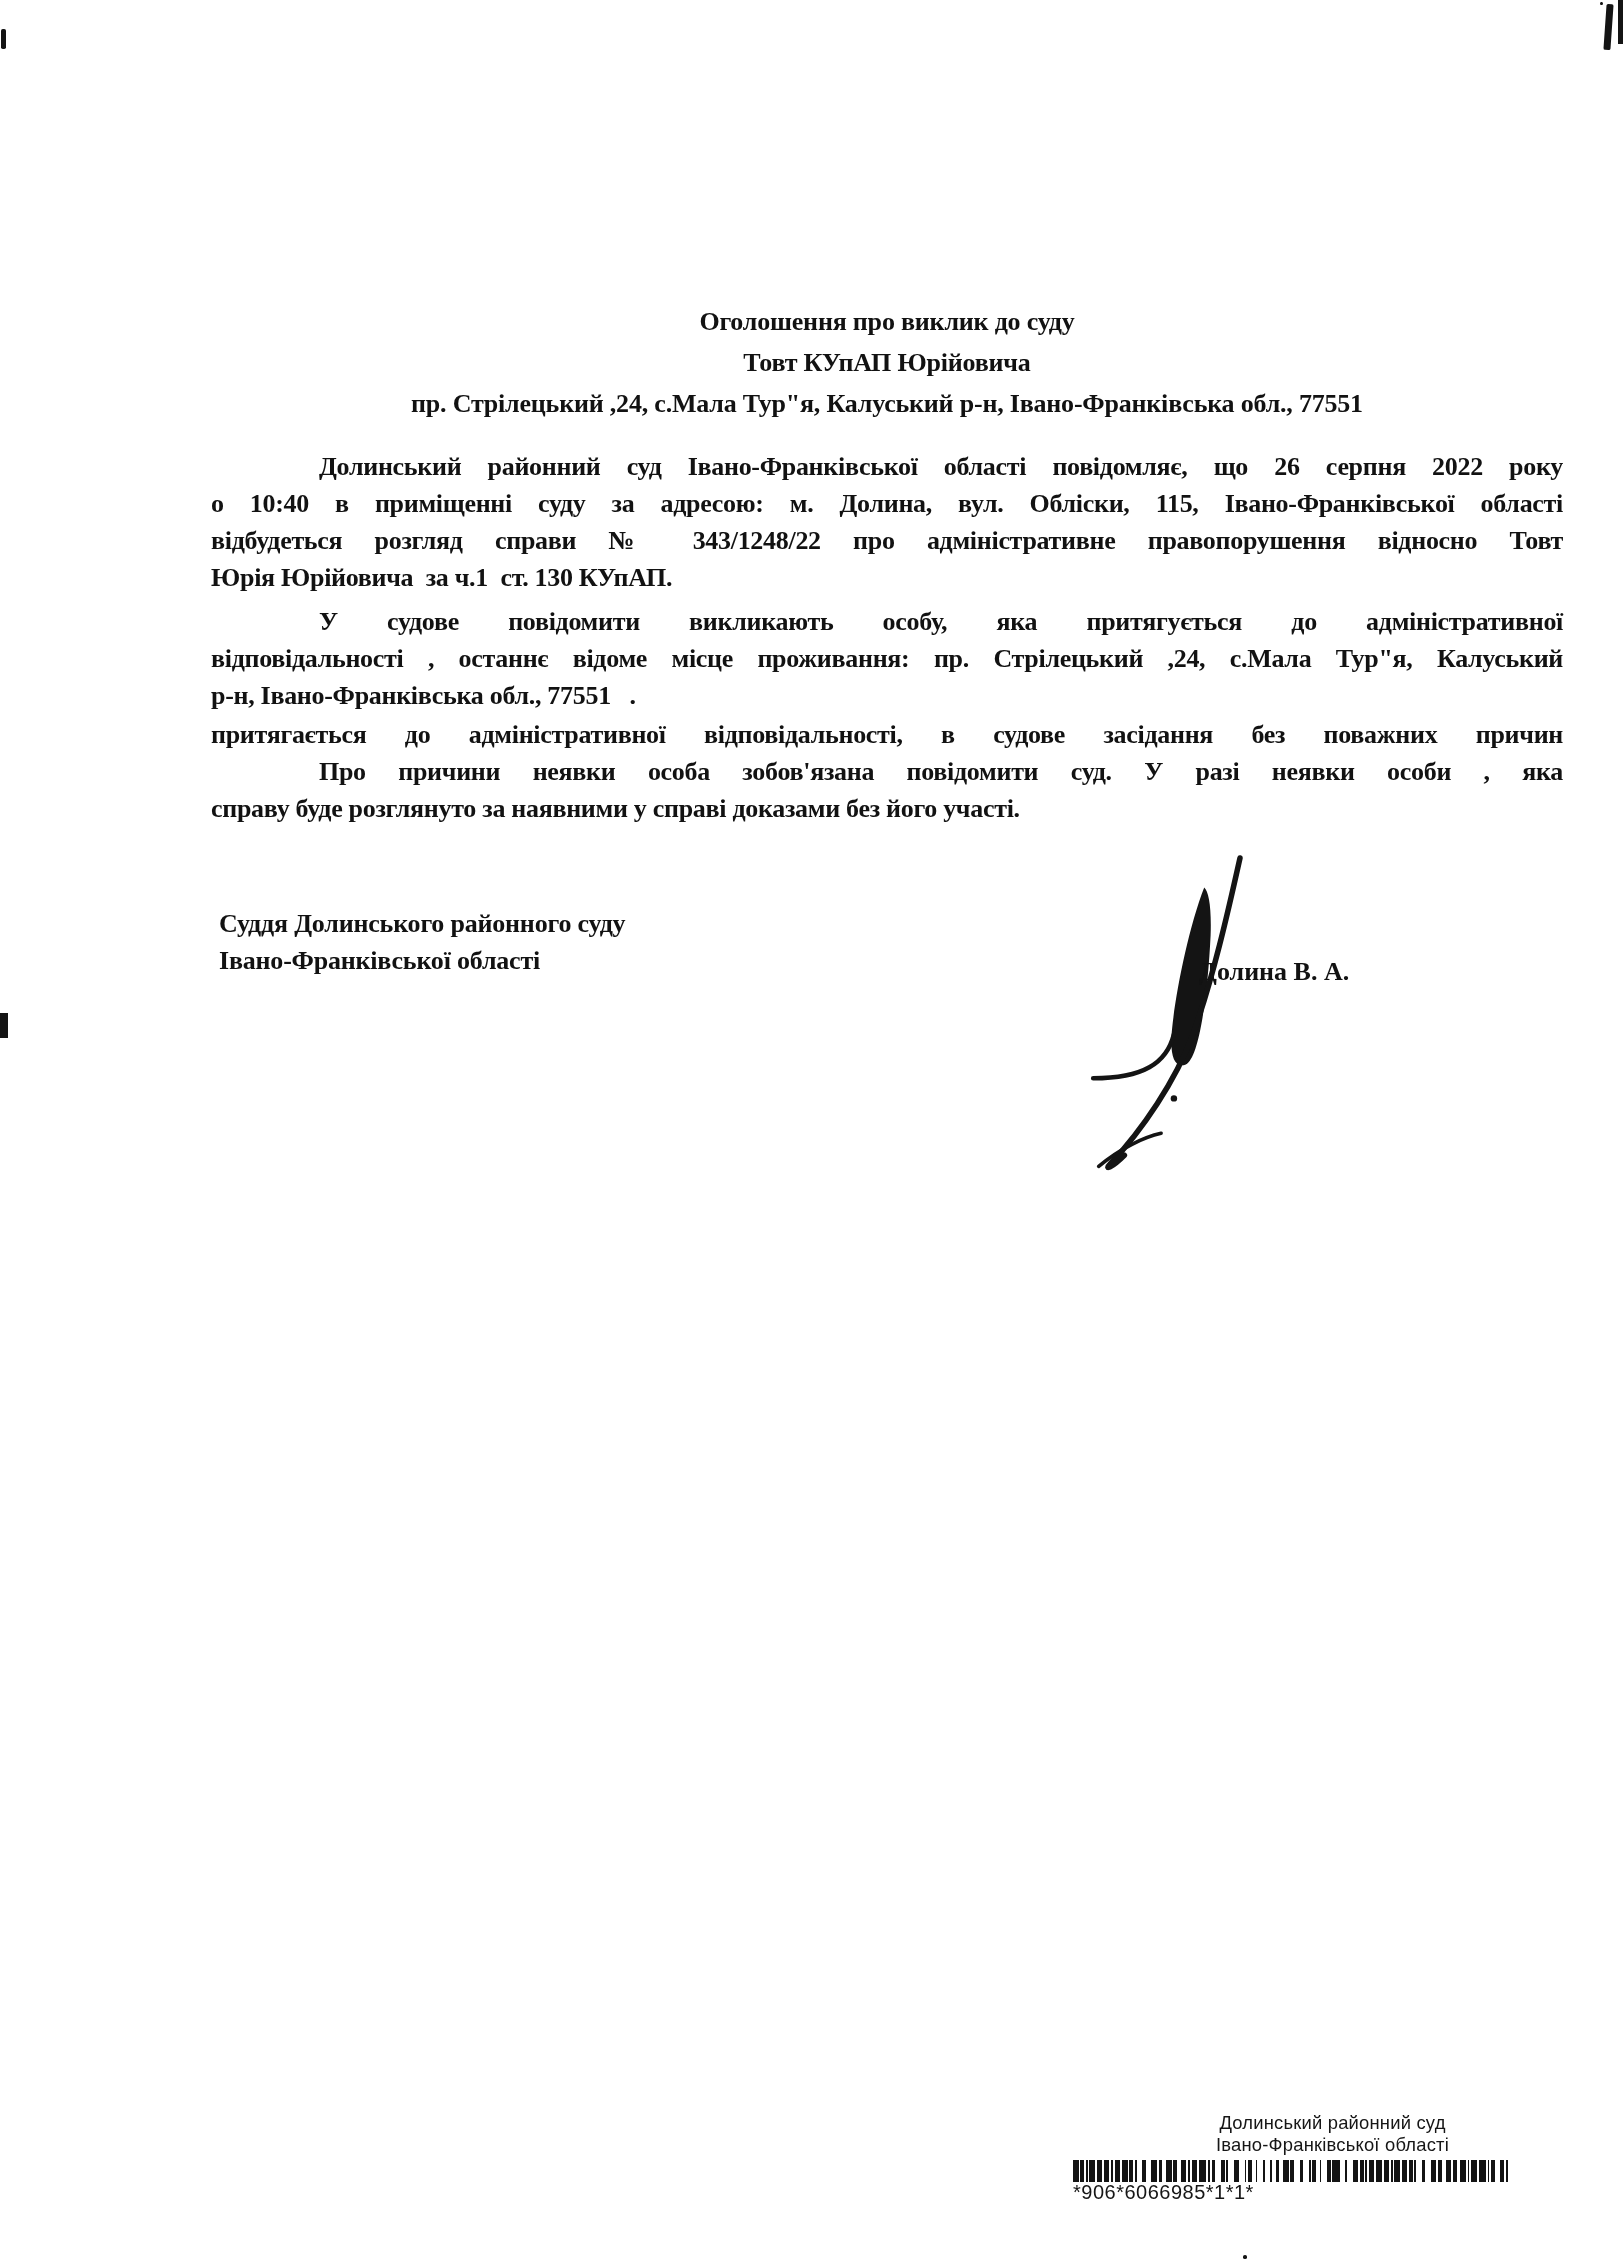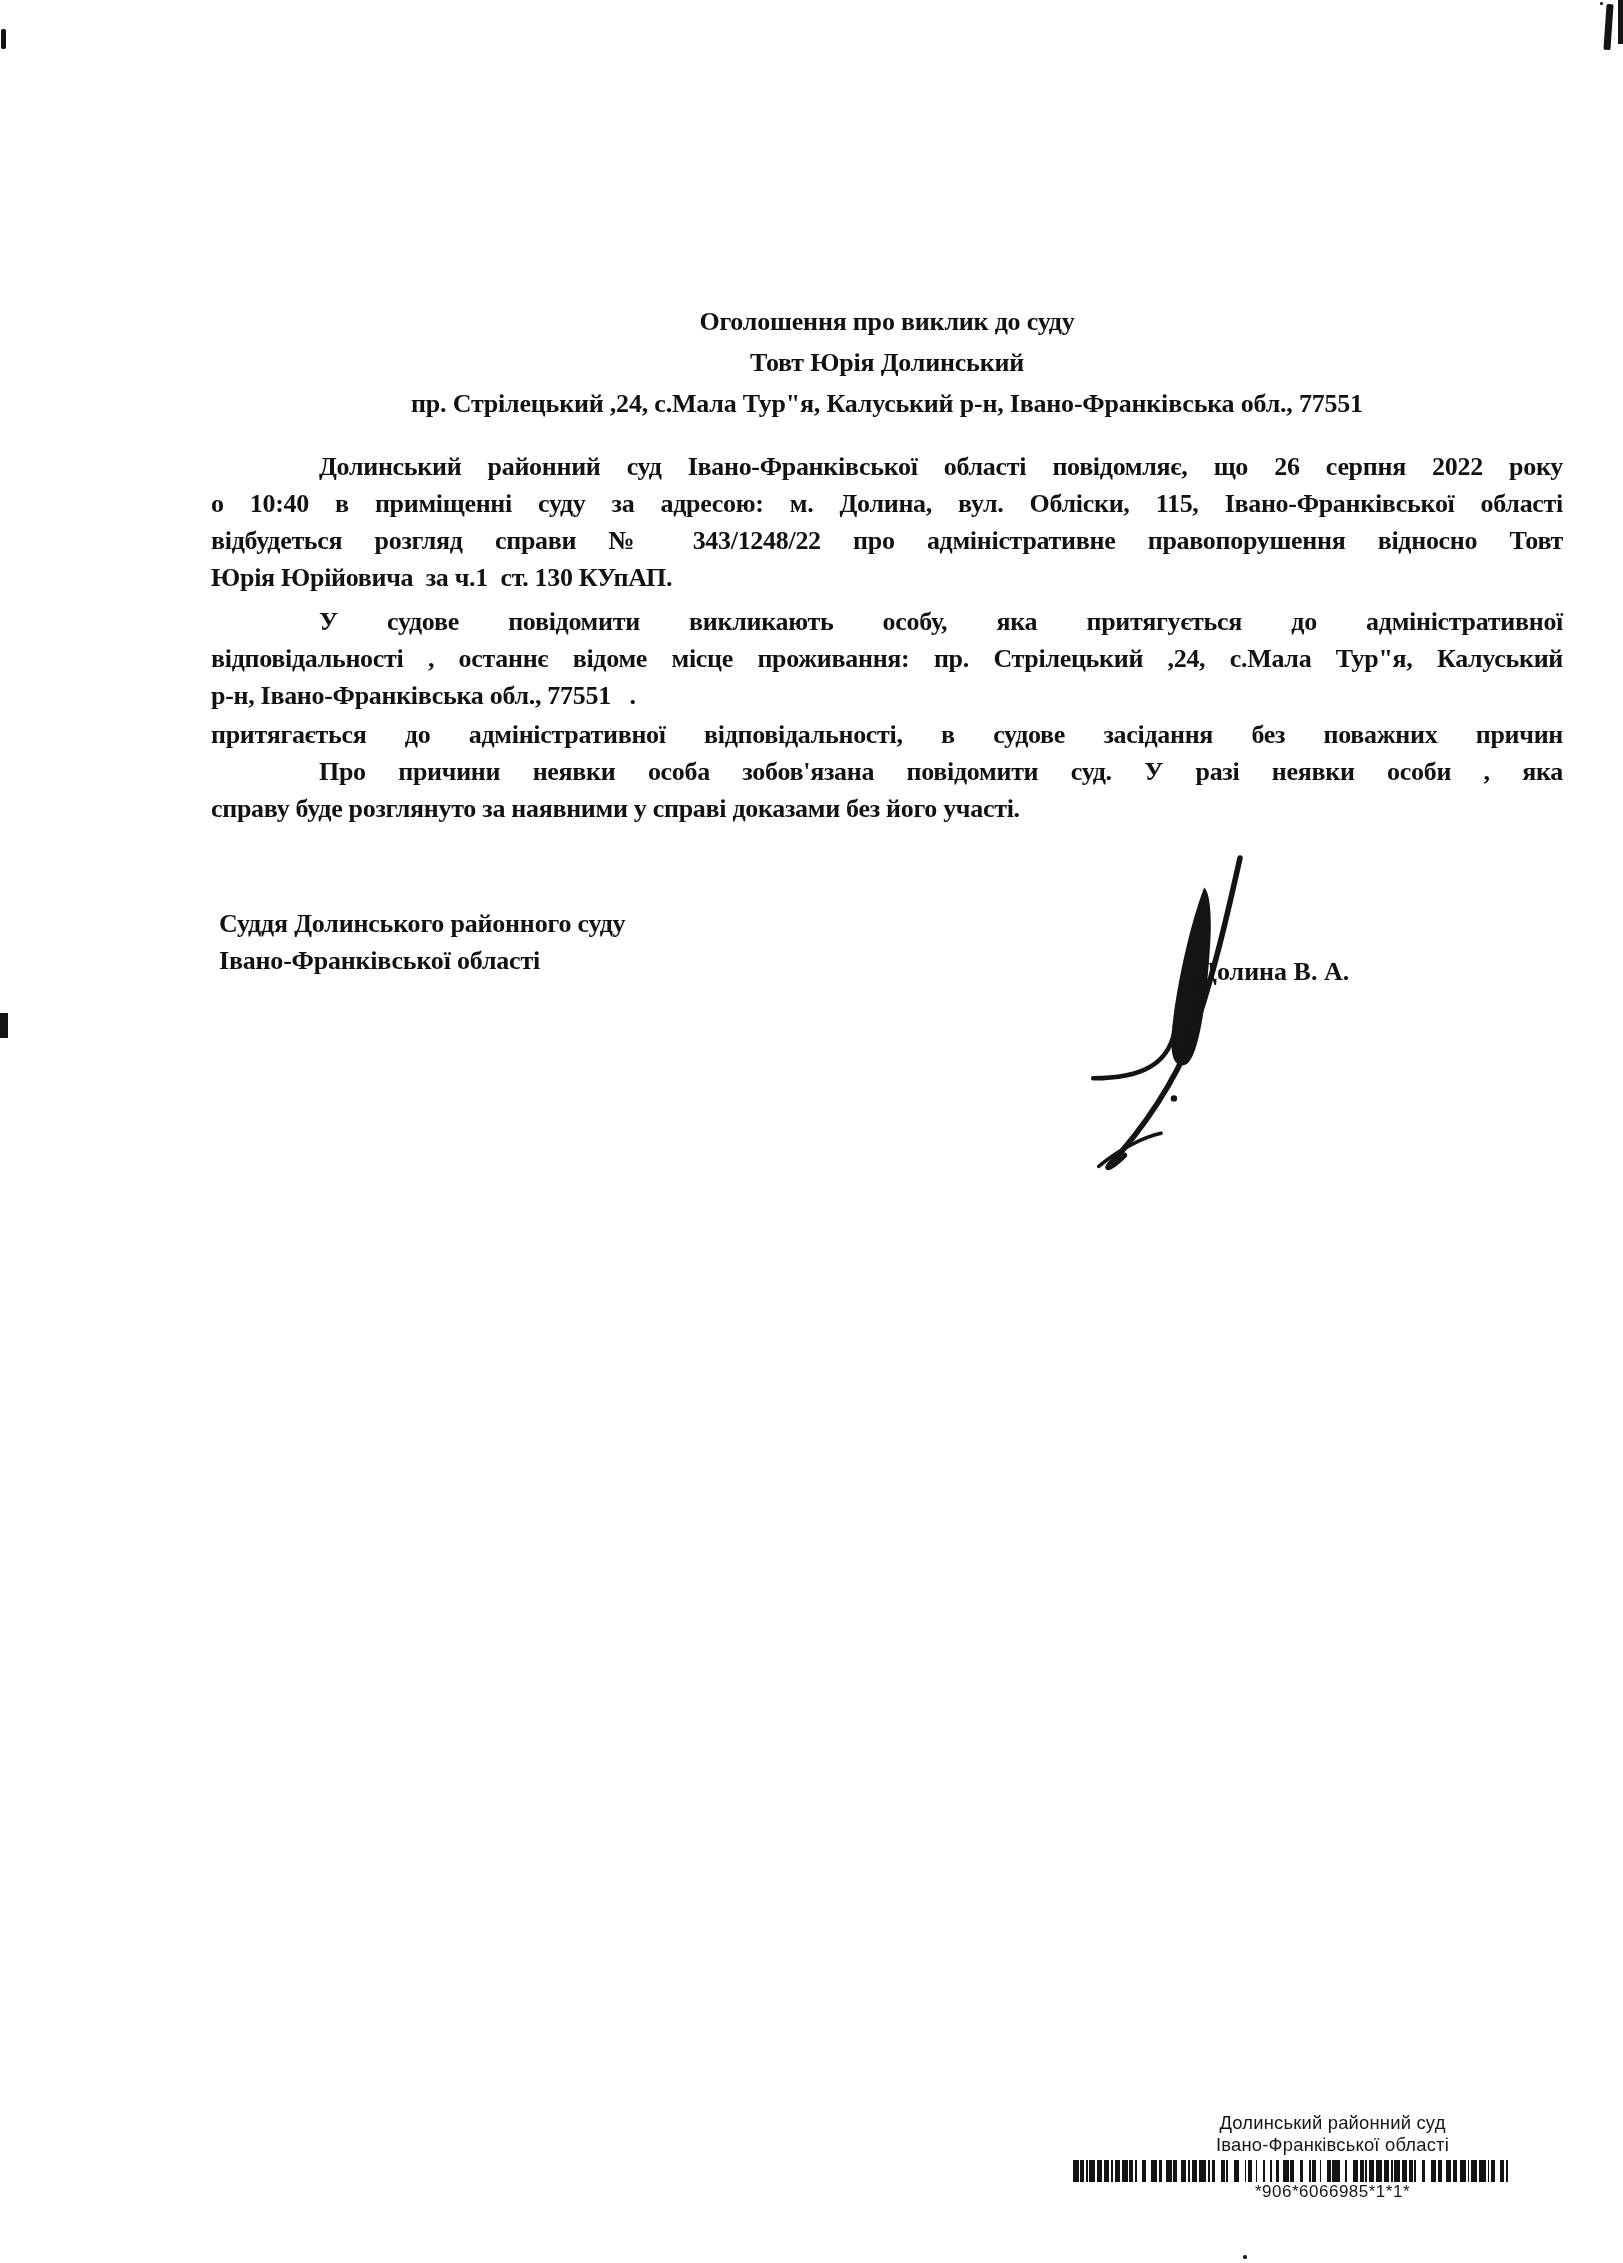--- a/index.html
+++ b/index.html
@@ -56,21 +56,21 @@
     font-family:"Liberation Sans", sans-serif;
     font-weight:normal;color:#161616;
   }
   .stamp-line{font-size:18.4px;line-height:22px;text-align:center;letter-spacing:0.2px;}
   .barcode{
     margin-top:3.7px;
     width:441px;height:22px;
     overflow:hidden;white-space:nowrap;font-size:0;
   }
   .barcode span{display:inline-block;height:22px;vertical-align:top;}
-  .barcode-value{font-size:17px;line-height:20px;text-align:center;letter-spacing:0.5px;}
+  .barcode-value{font-size:20px;line-height:20px;letter-spacing:0.5px;}
   
   .artifact{position:absolute;background:#141414;}
   .a-topright-1{left:1605px;top:3.7px;width:7.3px;height:46px;transform:rotate(4deg);border-radius:1.8px;}
   .a-topright-2{left:1618px;top:0;width:5.5px;height:44px;}
   .a-topright-dot{left:1600px;top:1.8px;width:2.8px;height:3.7px;border-radius:50%;}
   .a-left-1{left:0.9px;top:29px;width:5.5px;height:20px;border-radius:1.8px;}
   .a-left-2{left:0;top:1013px;width:8.3px;height:25px;}
   .a-bottom-dot{left:1243px;top:2255px;width:3.7px;height:3.7px;border-radius:50%;}
 </style>
 </head>
@@ -80,21 +80,21 @@
 
   <div class="artifact a-topright-1"></div>
   <div class="artifact a-topright-2"></div>
   <div class="artifact a-topright-dot"></div>
   <div class="artifact a-left-1"></div>
   <div class="artifact a-left-2"></div>
   <div class="artifact a-bottom-dot"></div>
 
   <div class="title-block">
     <div>Оголошення про виклик до суду</div>
-    <div>Товт Юрія Долинський</div>
+    <div>Товт КУпАП Юрійовича</div>
     <div>пр. Стрілецький ,24, с.Мала Тур"я, Калуський р-н, Івано-Франківська обл., 77551</div>
   </div>
 
   <div class="body-block">
       <div class="para p1">
         <div class="line indent">Долинський районний суд Івано-Франківської області повідомляє, що 26 серпня 2022 року</div>
         <div class="line">о 10:40 в приміщенні суду за адресою: м. Долина, вул. Обліски, 115, Івано-Франківської області</div>
         <div class="line">відбудеться розгляд справи № 343/1248/22  про адміністративне правопорушення відносно  Товт</div>
         <div class="line last">Юрія Юрійовича  за ч.1  ст. 130 КУпАП.</div>
       </div>

